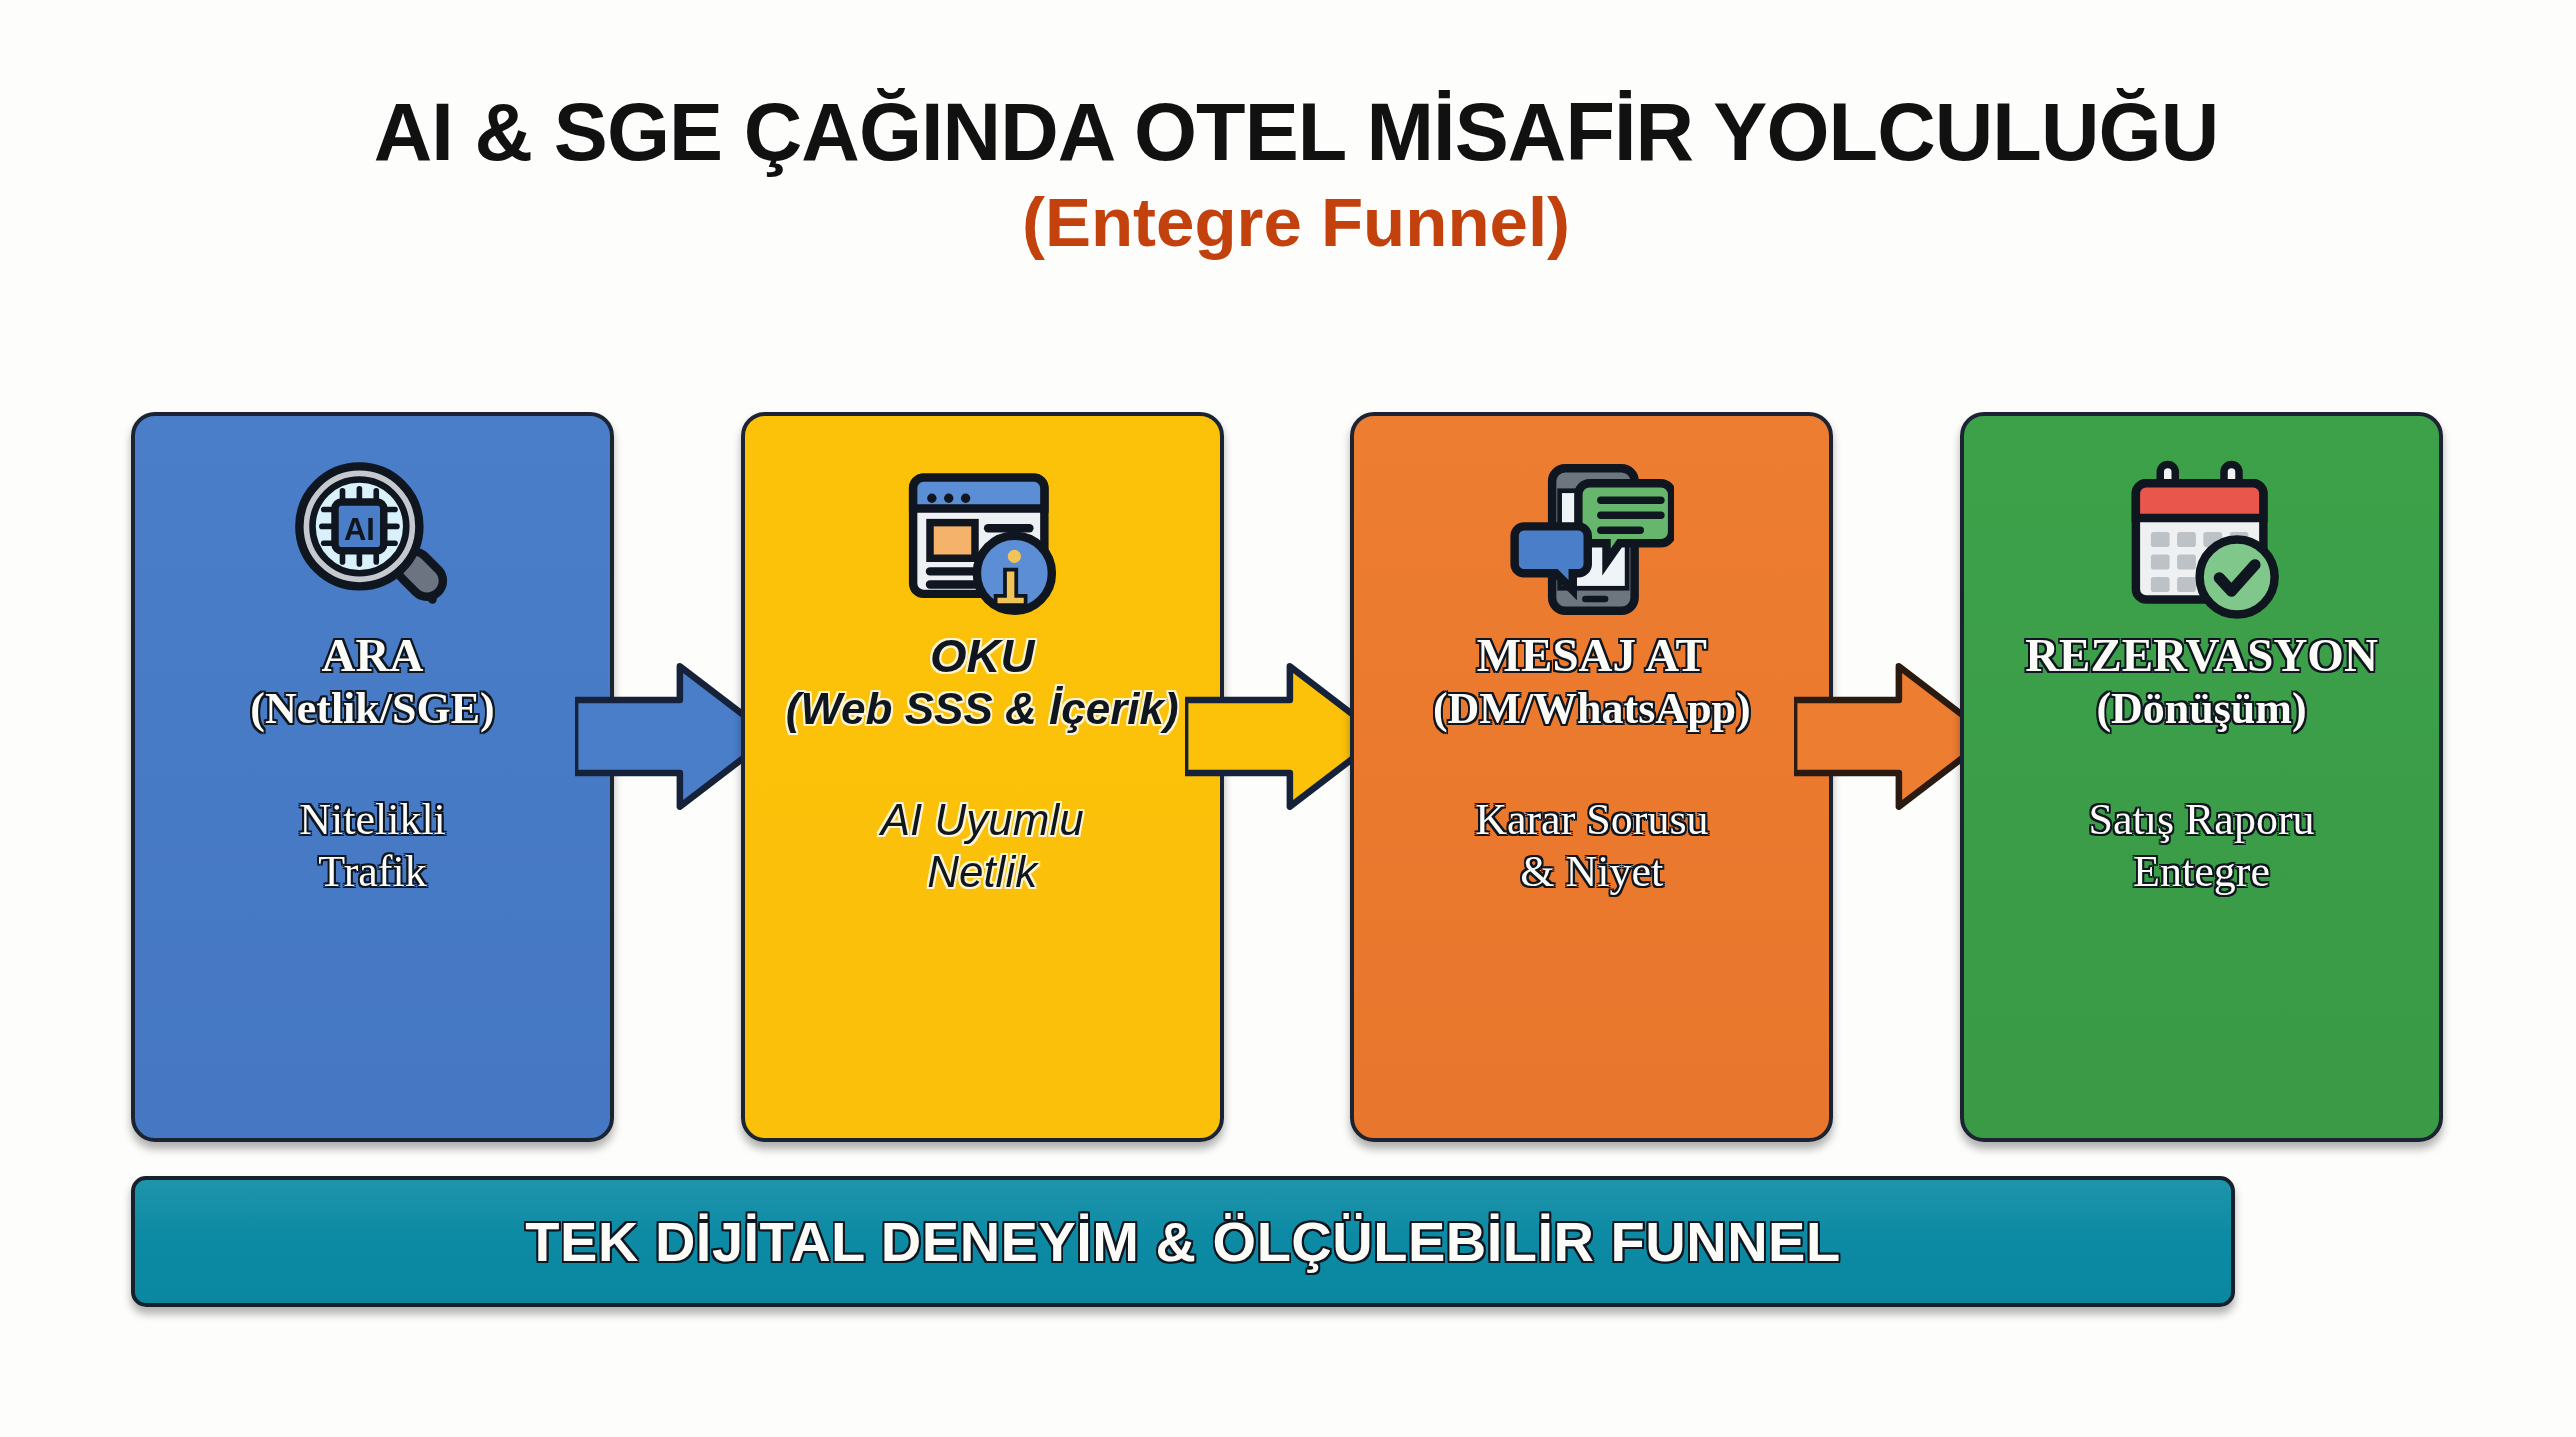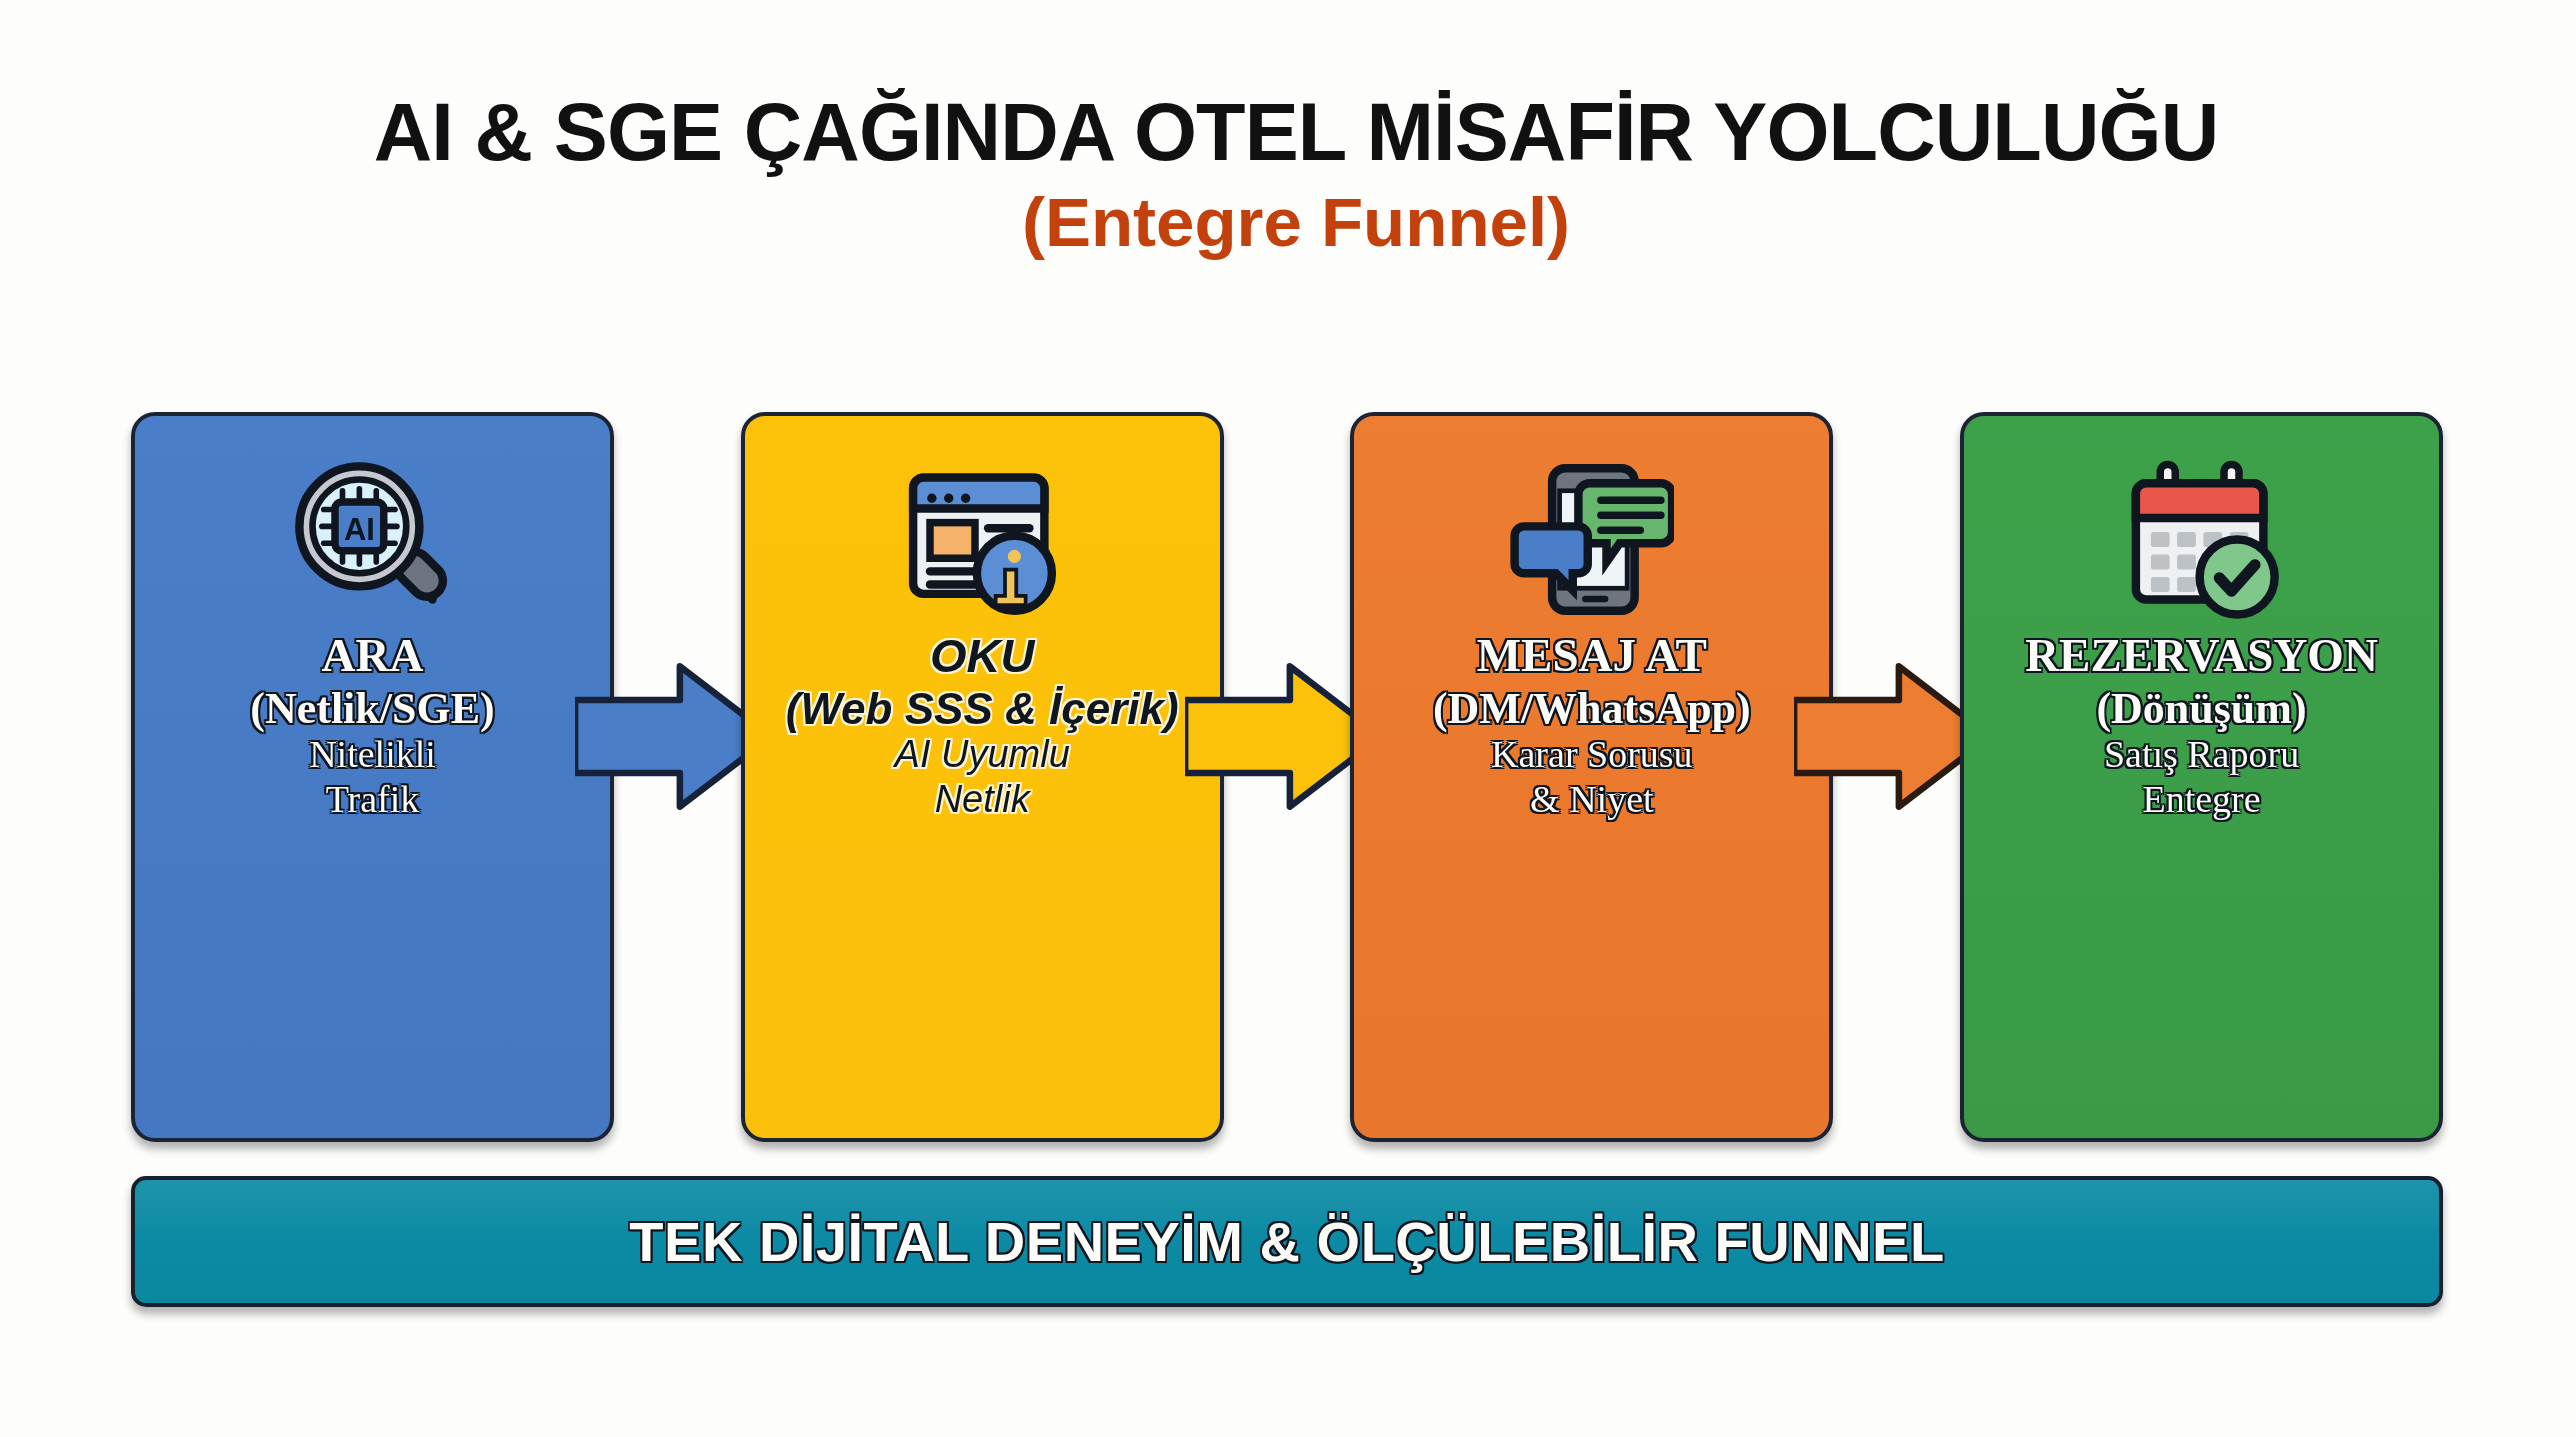--- a/index.html
+++ b/index.html
@@ -96,21 +96,22 @@
   }
   .card-sub {
     margin-top: 5.6px;
     font-size: 44px;
     font-weight: bold;
     line-height: 1.05;
     text-align: center;
     white-space: nowrap;
   }
   .card-desc {
-    font-size: 38px;
+    margin-top: 62px;
+    font-size: 44px;
     font-weight: normal;
     line-height: 1.18;
     text-align: center;
   }
   .card-desc span { display: block; }
 
   
   .txt-light {
     color: #fbfbf7;
     text-shadow:
@@ -139,21 +140,21 @@
     height: 159px;
     pointer-events: none;
   }
   .arrow svg { display: block; width: 206px; height: 159px; }
 
   
   .banner {
     position: absolute;
     left: 131px;
     top: 1176px;
-    width: 2312px;
+    width: 2104px;
     height: 131px;
     border-radius: 15px;
     border: 4.7px solid #17202c;
     background: linear-gradient(180deg,#1f94ab 0%, #0d8ba4 45%, #0b87a0 100%);
     box-shadow: 0 6.6px 8.4px rgba(0,0,0,0.30);
     display: flex;
     align-items: center;
     justify-content: center;
   }
   .banner-text {

